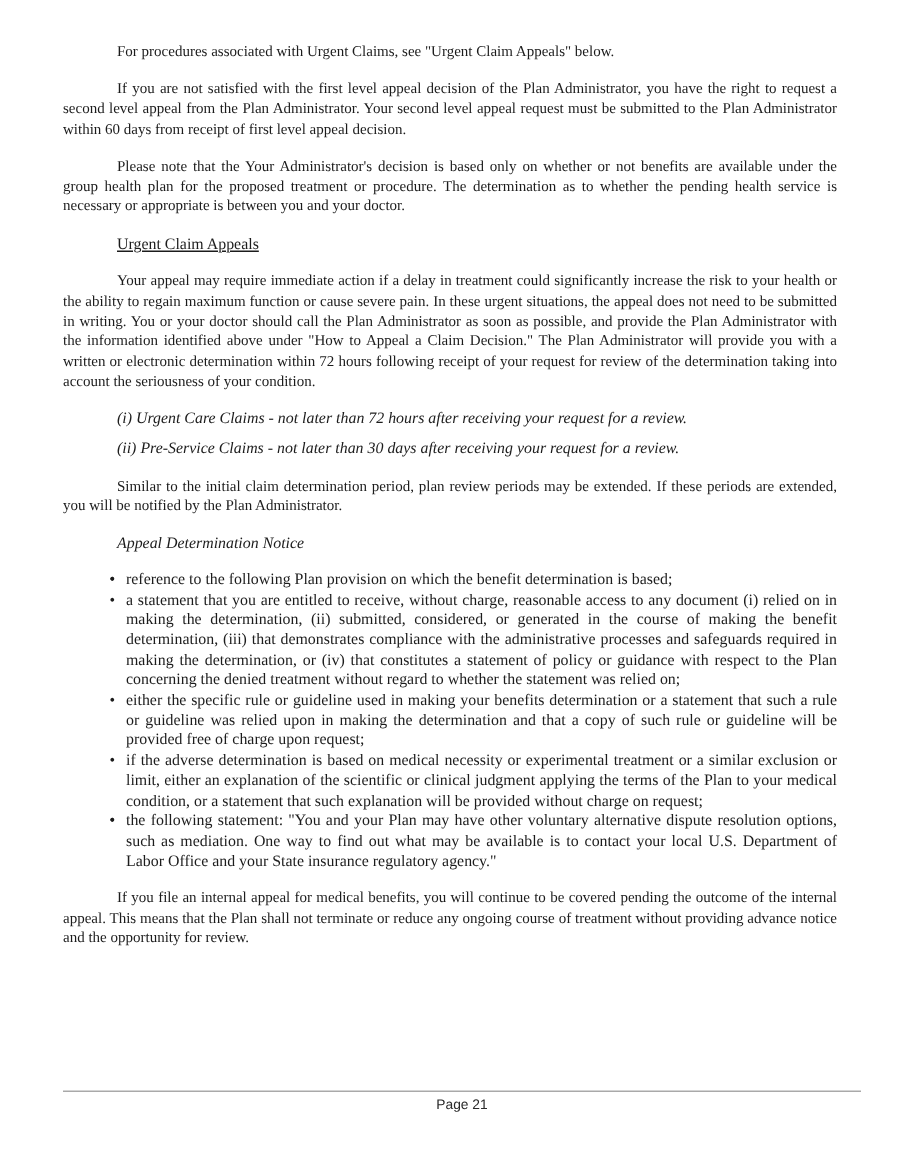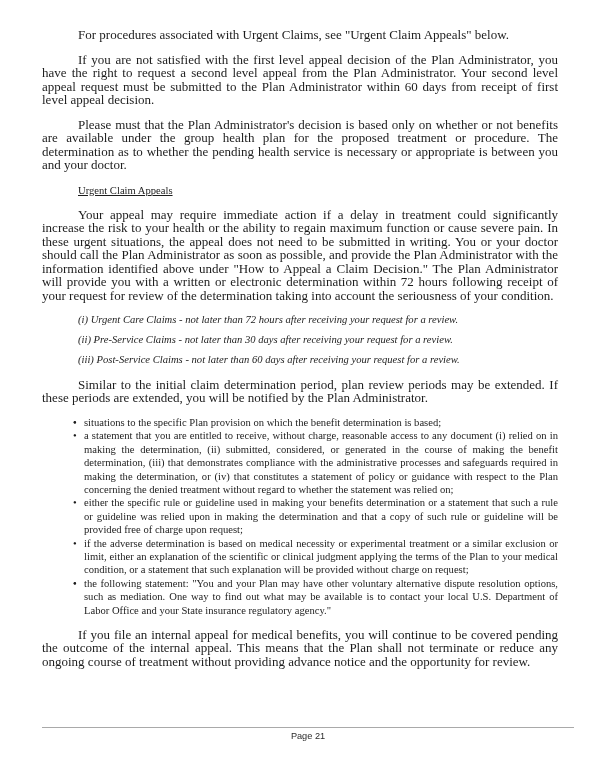--- a/index.html
+++ b/index.html
@@ -17,21 +17,21 @@
     overflow: hidden;
   }
   .page {
     position: relative;
     width: 600px;
     height: 776px;
     box-sizing: border-box;
     padding: 28px 42px 0 42px;
   }
   .body-text {
-    font-size: 13px;
+    font-size: 10px;
     line-height: 13.4px;
     text-align: justify;
     margin: 0;
     -moz-text-align-last: left;
     text-align-last: left;
     hyphens: none;
   }
   p.para {
     text-indent: 36px;
     margin: 0 0 11.5px 0;
@@ -117,45 +117,45 @@
 </style>
 </head>
 <body>
 
 <div class="page">
 
   <p class="body-text para">For procedures associated with Urgent Claims, see "Urgent Claim Appeals" below.</p>
 
   <p class="body-text para">If you are not satisfied with the first level appeal decision of the Plan Administrator, you have the right to request a second level appeal from the Plan Administrator. Your second level appeal request must be submitted to the Plan Administrator within 60 days from receipt of first level appeal decision.</p>
 
-  <p class="body-text para">Please must that the Plan Administrator's decision is based only on whether or not benefits are available under the group health plan for the proposed treatment or procedure. The determination as to whether the pending health service is necessary or appropriate is between you and your doctor.</p>
+  <p class="body-text para">Please note that the Your Administrator's decision is based only on whether or not benefits are available under the group health plan for the proposed treatment or procedure. The determination as to whether the pending health service is necessary or appropriate is between you and your doctor.</p>
 
   <div class="heading-underline">
     <span class="txt">Urgent Claim Appeals</span>
   </div>
 
   <p class="body-text para">Your appeal may require immediate action if a delay in treatment could significantly increase the risk to your health or the ability to regain maximum function or cause severe pain. In these urgent situations, the appeal does not need to be submitted in writing. You or your doctor should call the Plan Administrator as soon as possible, and provide the Plan Administrator with the information identified above under "How to Appeal a Claim Decision." The Plan Administrator will provide you with a written or electronic determination within 72 hours following receipt of your request for review of the determination taking into account the seriousness of your condition.</p>
 
   <ol class="roman-list">
     <li class="body-text">(i) Urgent Care Claims - not later than 72 hours after receiving your request for a review.</li>
     <li class="body-text">(ii) Pre-Service Claims - not later than 30 days after receiving your request for a review.</li>
-    <li class="body-text">(iii) Post-Service Claims - not later than 60 days after receiving your request for a review.</li>
   </ol>
 
   <p class="body-text para">Similar to the initial claim determination period, plan review periods may be extended. If these periods are extended, you will be notified by the Plan Administrator.</p>
 
+  <div class="heading-italic">Appeal Determination Notice</div>
 
 
   <ul class="bullets">
     <li>
       <span class="bullet-dot">•</span>
     </li>
     <li>
       <span class="bullet-dot">•</span>
-      <span>situations to the specific Plan provision on which the benefit determination is based;</span>
+      <span>reference to the following Plan provision on which the benefit determination is based;</span>
     </li>
     <li>
       <span class="bullet-dot">•</span>
       <span>a statement that you are entitled to receive, without charge, reasonable access to any document (i) relied on in making the determination, (ii) submitted, considered, or generated in the course of making the benefit determination, (iii) that demonstrates compliance with the administrative processes and safeguards required in making the determination, or (iv) that constitutes a statement of policy or guidance with respect to the Plan concerning the denied treatment without regard to whether the statement was relied on;</span>
     </li>
     <li>
       <span class="bullet-dot">•</span>
       <span>either the specific rule or guideline used in making your benefits determination or a statement that such a rule or guideline was relied upon in making the determination and that a copy of such rule or guideline will be provided free of charge upon request;</span>
     </li>
     <li>

